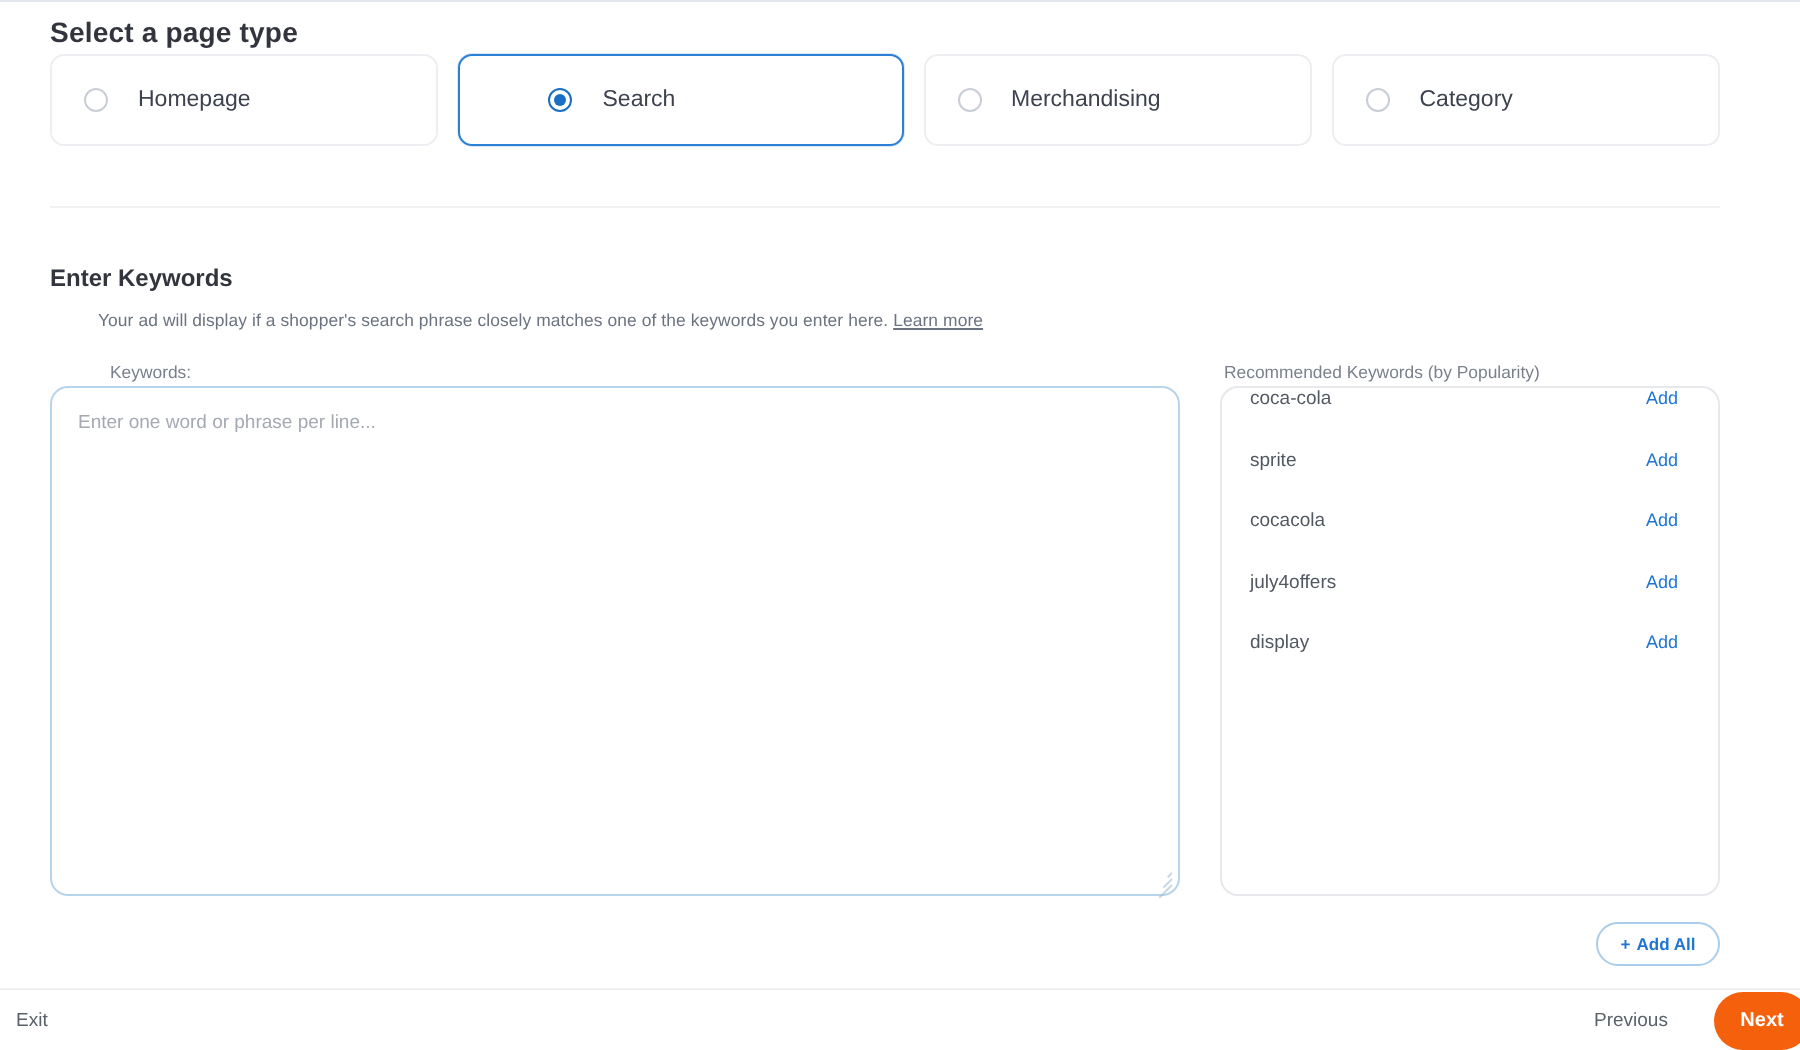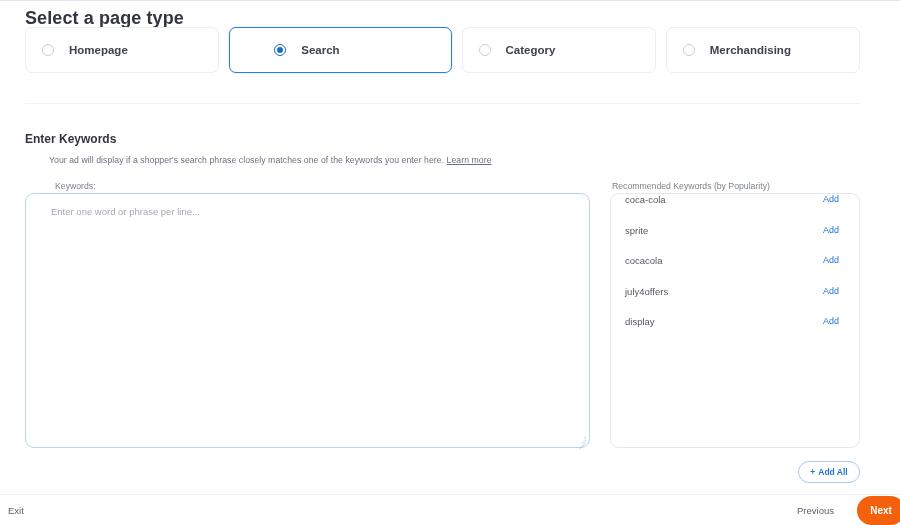--- a/index.html
+++ b/index.html
@@ -24,21 +24,21 @@
     width: 900px;
     height: 1px;
     background: #e3e6ea;
   }
 
   
   .section-title {
     position: absolute;
     left: 25px;
     top: 8px;
-    font-size: 18px;
+    font-size: 14px;
     font-weight: 600;
     color: #32353d;
     letter-spacing: .1px;
   }
 
   .pagetype-row {
     position: absolute;
     left: 25px;
     top: 27px;
     width: 835px;
@@ -86,21 +86,21 @@
     width: 6px; height: 6px;
     margin: -3px 0 0 -3px;
     border-radius: 50%;
     background: #1a6fc4;
   }
 
   .pt-label {
     margin-left: 15px;
     font-size: 11.5px;
     color: #3d424e;
-    font-weight: 700;
+    font-weight: 400;
   }
 
   
   .mid-rule {
     position: absolute;
     left: 25px;
     top: 103px;
     width: 835px;
     height: 1px;
     background: #f0f1f3;
@@ -151,21 +151,21 @@
 
   .kw-textarea {
     width: 100%;
     height: 100%;
     border: 1.2px solid #b7d4ea;
     border-radius: 9px;
     background: #fff;
     font-family: "Liberation Sans", sans-serif;
     font-size: 9.5px;
     color: #3c4257;
-    padding: 12px 25px;
+    padding: 12px 13px;
     resize: none;
     outline: none;
   }
 
   .kw-textarea::placeholder {
     color: #a4a9b3;
   }
 
   .resize-grip {
     position: absolute;
@@ -331,25 +331,25 @@
   <div class="pt-card">
     <span class="radio"></span>
     <span class="pt-label">Homepage</span>
   </div>
   <div class="pt-card selected">
     <span class="radio"></span>
     <span class="pt-label">Search</span>
   </div>
   <div class="pt-card">
     <span class="radio"></span>
-    <span class="pt-label">Category</span>
+    <span class="pt-label">Merchandising</span>
   </div>
   <div class="pt-card">
     <span class="radio"></span>
-    <span class="pt-label">Merchandising</span>
+    <span class="pt-label">Category</span>
   </div>
 </div>
 
 <div class="mid-rule"></div>
 
 <div class="kw-heading">Enter Keywords</div>
 
 <div class="kw-desc">
   <span>Your ad will display if a shopper's search phrase closely matches one of the keywords you enter here.</span>
   <a href="#">Learn more</a>

